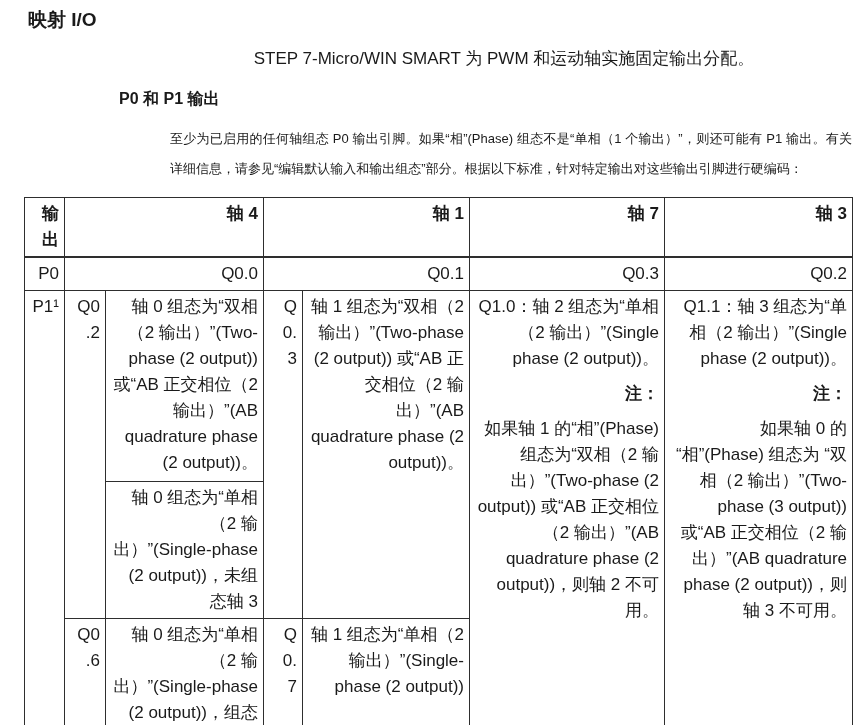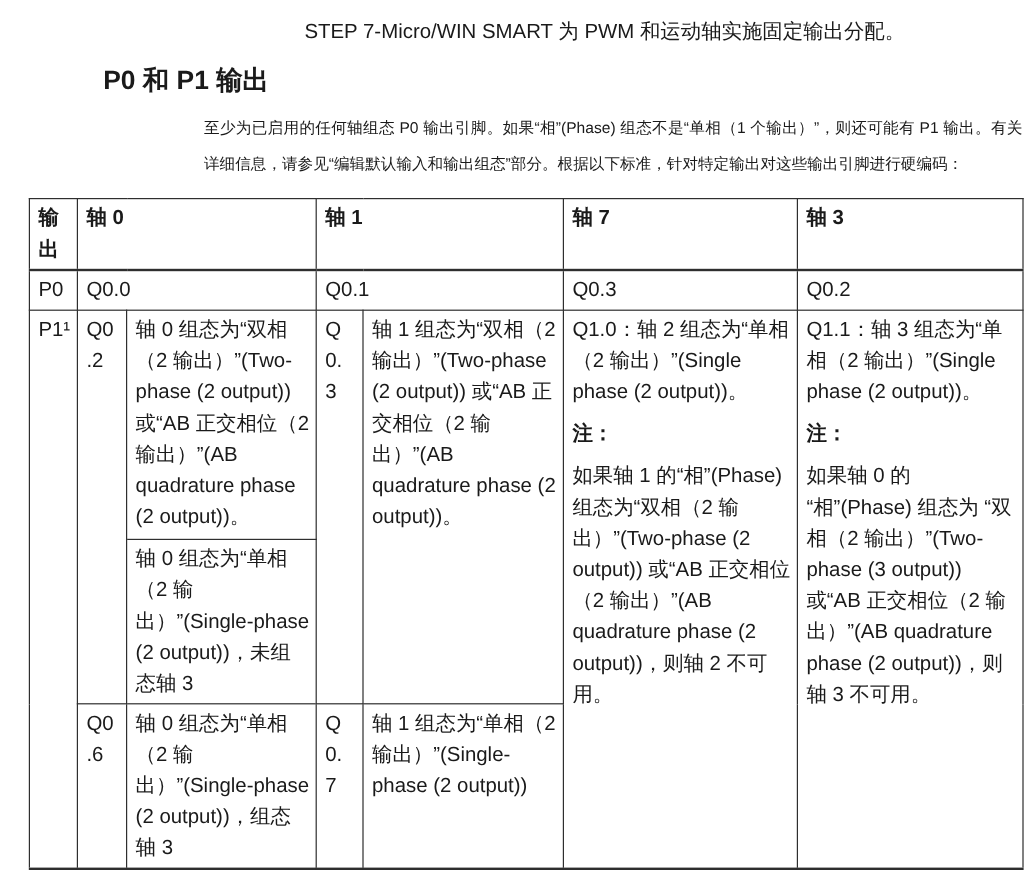--- a/index.html
+++ b/index.html
@@ -17,22 +17,22 @@
     line-height: 24px;
     font-weight: bold;
   }
   p.intro {
     margin: 13px 24px 0 170px;
     font-size: 17px;
     line-height: 28px;
     text-align: center;
   }
   h2.section-heading {
-    margin: 13px 0 0 86px;
-    font-size: 22px;
+    margin: 13px 0 0 119px;
+    font-size: 16px;
     line-height: 26px;
     font-weight: bold;
   }
   p.section-body {
     margin: 12px 10px 0 170px;
     font-size: 13px;
     line-height: 30px;
     text-align: justify;
   }
   table.io-table {
@@ -40,21 +40,21 @@
     width: 828px;
     border-collapse: collapse;
     table-layout: fixed;
     font-size: 17px;
     line-height: 26px;
   }
   table.io-table th,
   table.io-table td {
     border: 1px solid #2e2e2e;
     vertical-align: top;
-    text-align: left;
+    text-align: right;
     padding: 3px 5px 3px 7px;
     overflow: hidden;
   }
   table.io-table { border: 1px solid #2e2e2e; border-bottom-width: 2px; }
   tr.header-row th {
     font-weight: bold;
     border-bottom-width: 2px;
     height: 52px;
   }
   tr.p0-row td { height: 33px; }
@@ -65,20 +65,21 @@
   td.desc, td.notecell { word-break: normal; overflow-wrap: break-word; }
   td.notecell p { margin: 0 0 9px 0; }
   td.notecell p.note-label { font-weight: bold; margin: 2px 0 9px 0; }
   td.notecell p:last-child { margin-bottom: 0; }
 </style>
 </head>
 <body>
 
 <div>
 
+  <h1 class="page-title">映射 I/O</h1>
 
   <p class="intro">STEP 7-Micro/WIN SMART 为 PWM 和运动轴实施固定输出分配。</p>
 
   <h2 class="section-heading">P0 和 P1 输出</h2>
 
   <p class="section-body">至少为已启用的任何轴组态 P0 输出引脚。如果“相”(Phase) 组态不是“单相（1 个输出）”，则还可能有 P1 输出。有关详细信息，请参见“编辑默认输入和输出组态”部分。根据以下标准，针对特定输出对这些输出引脚进行硬编码：</p>
 
   <table class="io-table">
     <colgroup>
       <col style="width:40px">
@@ -86,21 +87,21 @@
       <col style="width:158px">
       <col style="width:39px">
       <col style="width:167px">
       <col style="width:195px">
       <col style="width:188px">
     </colgroup>
 
     <tbody>
         <tr class="header-row">
       <th>输出</th>
-      <th colspan="2">轴 0</th>
+      <th colspan="2">轴 4</th>
       <th colspan="2">轴 1</th>
       <th>轴 7</th>
       <th>轴 3</th>
     </tr>
 
     <tr class="p0-row">
       <td>P0</td>
       <td colspan="2">Q0.0</td>
       <td colspan="2">Q0.1</td>
       <td>Q0.3</td>

